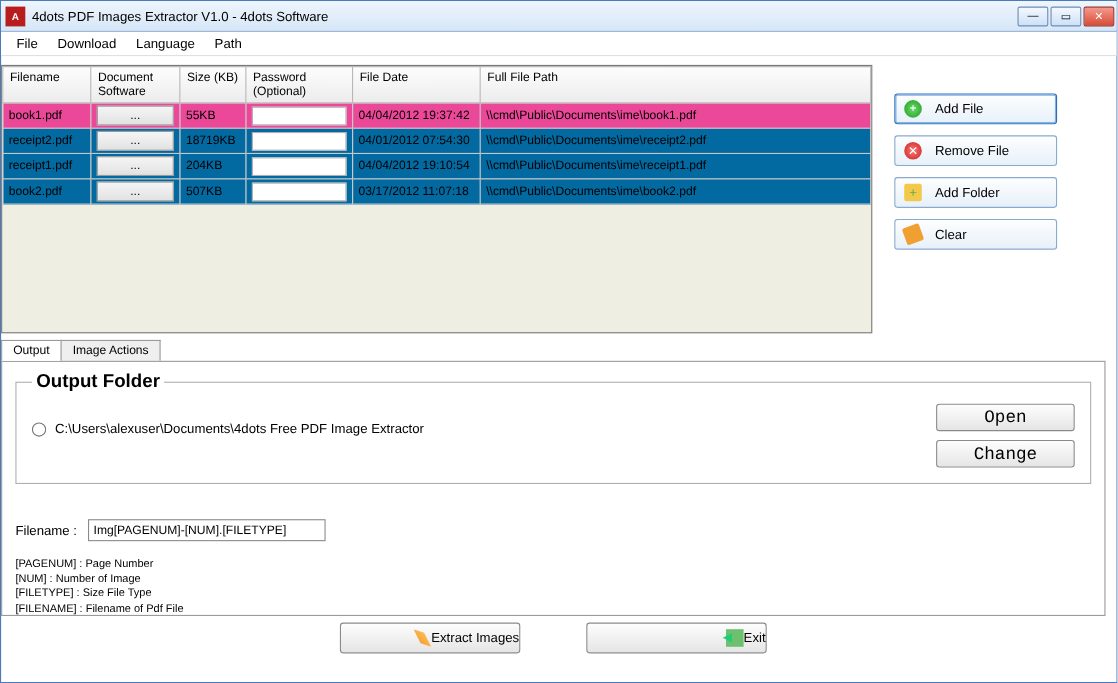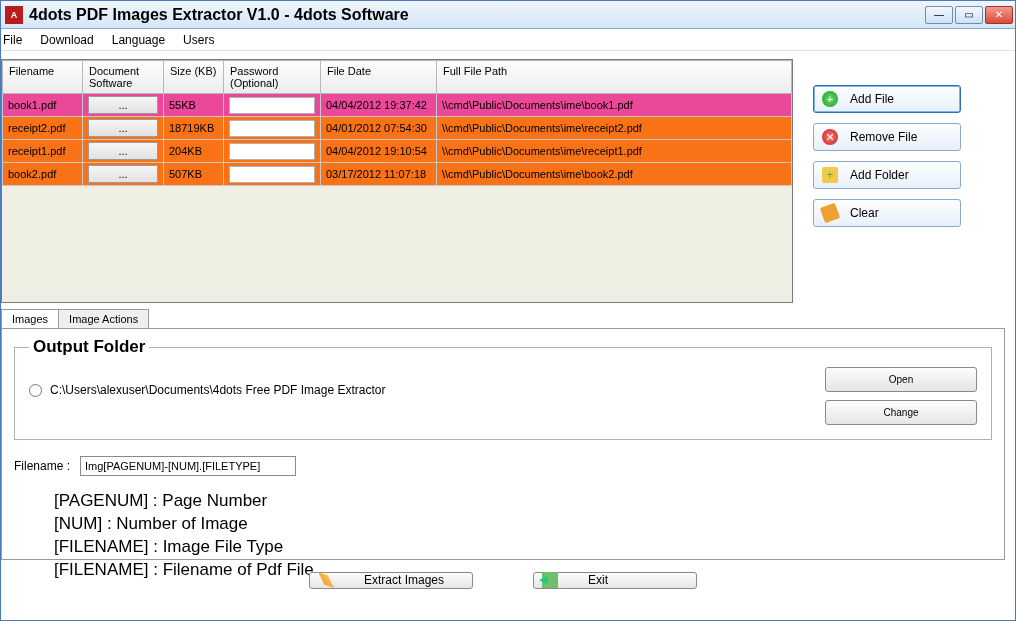--- a/index.html
+++ b/index.html
@@ -16,50 +16,50 @@
   background: linear-gradient(#eef5fd, #d6e6f7);
   height: 28px; display: flex; align-items: center;
   border-bottom: 1px solid #8aa9cf;
   padding-left: 4px;
 }
 .titlebar .app-icon {
   width: 18px; height: 18px; background: #b91c1c;
   margin-right: 6px; display: flex; align-items: center; justify-content: center;
   color: #fff; font-size: 9px; font-weight: bold;
 }
-.titlebar .title { color: #000; font-size: 16px; flex: 1; font-weight: bold; }
+.titlebar .title { color: #000; font-size: 12px; flex: 1; }
 .winbtns { display: flex; gap: 2px; margin-right: 2px; }
 .winbtn {
   width: 28px; height: 18px; border: 1px solid #6e8db3;
   background: linear-gradient(#f3f8fe,#cde1f7);
   border-radius: 2px; display: flex; align-items: center; justify-content: center;
   font-size: 10px; cursor: pointer;
 }
 .winbtn.close { background: linear-gradient(#f39a8e,#d94b36); color: #fff; border-color:#9c3527; }
 
 .menubar {
   background: #fff; height: 22px; display: flex; align-items: center;
-  gap: 18px; padding-left: 2px; border-bottom: 1px solid #e0e0e0;
+  gap: 18px; padding-left: 14px; border-bottom: 1px solid #e0e0e0;
 }
 .menubar span { cursor: default; }
 
 .content { flex: 1; padding: 8px 10px 0 0; display: flex; flex-direction: column; position:relative; }
 .toprow { display: flex; gap: 20px; }
 .gridwrap {
   border: 1px solid #7a7a7a; background: #eeeee2;
   width: 792px; height: 244px; overflow: hidden;
 }
 table.grid { border-collapse: collapse; width: 100%; background: #eeeee2; }
 table.grid th {
   background: linear-gradient(#fdfdfd,#ececec);
   border: 1px solid #b8b8b8; font-weight: normal; text-align: left;
   padding: 4px 6px; font-size: 11px; height: 30px; vertical-align: top;
 }
 table.grid td {
-  border: 1px solid #c8c8c8; padding: 2px 5px; background: #f97316;
+  border: 1px solid #c8c8c8; padding: 2px 5px; background: #0369a1;
   font-size: 11px; height: 22px;
 }
 table.grid tr.selected td { background: #ec4899; }
 .cellbtn {
   width: 70px; height: 18px;
   background: linear-gradient(#f5f5f5,#e2e2e2);
   border: 1px solid #9a9a9a; display: inline-flex;
   align-items: center; justify-content: center; cursor: pointer;
   font-size: 11px;
 }
@@ -93,36 +93,36 @@
 fieldset {
   border: 1px solid #b0b0b0; padding: 10px 14px 14px 14px; position: relative;
 }
 fieldset legend { font-weight: bold; font-size: 17px; padding: 0 4px; }
 .radio-row { display:flex; align-items:center; gap:8px; margin: 8px 0; }
 .radio-row input { margin: 0; }
 .folderarea { display:flex; gap: 24px; }
 .foldercol { flex:1; }
 .btncol { display:flex; flex-direction:column; gap:8px; }
 .stdbtn {
-  width: 152px; height: 25px; border: 1px solid #8a8a8a; border-radius:3px;
-  background: linear-gradient(#fdfdfd,#e5e5e5); cursor:pointer; font-size:10px;
-}
-.fname-row { display:flex; align-items:center; gap:10px; margin-top:16px; }
+  width: 126px; height: 25px; border: 1px solid #8a8a8a; border-radius:3px;
+  background: linear-gradient(#fdfdfd,#e5e5e5); cursor:pointer; font-size:16px;font-family:Liberation Mono, monospace;
+}
+.fname-row { display:flex; align-items:center; gap:10px; margin-top:32px; }
 .fname-row input {
   width: 216px; height: 20px; border:1px solid #8a8a8a; padding: 1px 4px; font-size:11px;
 }
-.legend-lines { margin-top: 14px; font-size:17px; line-height:1.35;margin-left:40px; }
+.legend-lines { margin-top: 14px; font-size:10px; line-height:1.35; }
 
 .bottombar {
   height: 40px; display:flex; align-items:center; justify-content:center; gap: 60px;
 }
 .bigbtn {
-  width: 164px; height: 17px; border:1px solid #8a8a8a; border-radius:3px;
+  width: 164px; height: 28px; border:1px solid #8a8a8a; border-radius:3px;
   background: linear-gradient(#fdfdfd,#e5e5e5); display:flex; align-items:center;
-  gap: 30px; padding-left: 8px; cursor:pointer; font-size:12px;
+  padding-left: 8px; cursor:pointer; font-size:12px;justify-content:flex-end;
 }
 .bigico { width:16px; height:16px; }
 .bigico.extract { background: linear-gradient(45deg,#f38b1e,#ffd26a); clip-path: polygon(0 0, 60% 20%, 100% 100%, 40% 80%); }
 .bigico.exit { width:16px;height:16px; background:#6ec06e; position:relative; }
 .bigico.exit::after { content:"◀"; color:#2c7; position:absolute; left:-3px; top:1px; font-size:11px; }
 </style>
 </head>
 <body>
 
 <div class="window">
@@ -134,21 +134,21 @@
       <div class="winbtn">—</div>
       <div class="winbtn">▭</div>
       <div class="winbtn close">✕</div>
     </div>
   </div>
 
   <div class="menubar">
     <span>File</span>
     <span>Download</span>
     <span>Language</span>
-    <span>Users</span>
+    <span>Path</span>
   </div>
 
   <div class="content">
     <div class="toprow">
       <div class="gridwrap">
         <table class="grid">
           <thead>
             <tr>
               <th style="width:80px">Filename</th>
               <th style="width:80px">Document Software</th>
@@ -209,21 +209,21 @@
           <span>Add Folder</span>
         </div>
         <div class="sidebtn">
           <span class="ico clear"></span>
           <span>Clear</span>
         </div>
       </div>
     </div>
 
     <div class="tabs">
-      <div class="tab active">Images</div>
+      <div class="tab active">Output</div>
       <div class="tab">Image Actions</div>
     </div>
     <div class="tabpanel">
       <fieldset>
         <legend>Output Folder</legend>
         <div class="folderarea">
           <div class="foldercol">
             <div class="radio-row" style="margin-top:16px">
               <input type="radio" name="outf" style="">
               <span>C:\Users\alexuser\Documents\4dots Free PDF Image Extractor</span>
@@ -237,21 +237,21 @@
       </fieldset>
 
       <div class="fname-row">
         <span>Filename :</span>
         <input type="text" value="Img[PAGENUM]-[NUM].[FILETYPE]" style="">
       </div>
 
       <div class="legend-lines">
         <div>[PAGENUM] : Page Number</div>
         <div>[NUM] : Number of Image</div>
-        <div>[FILENAME] : Image File Type</div>
+        <div>[FILETYPE] : Size File Type</div>
         <div>[FILENAME] : Filename of Pdf File</div>
       </div>
     </div>
 
     <div class="bottombar">
       <div class="bigbtn">
         <span class="bigico extract"></span>
         <span>Extract Images</span>
       </div>
       <div class="bigbtn">

